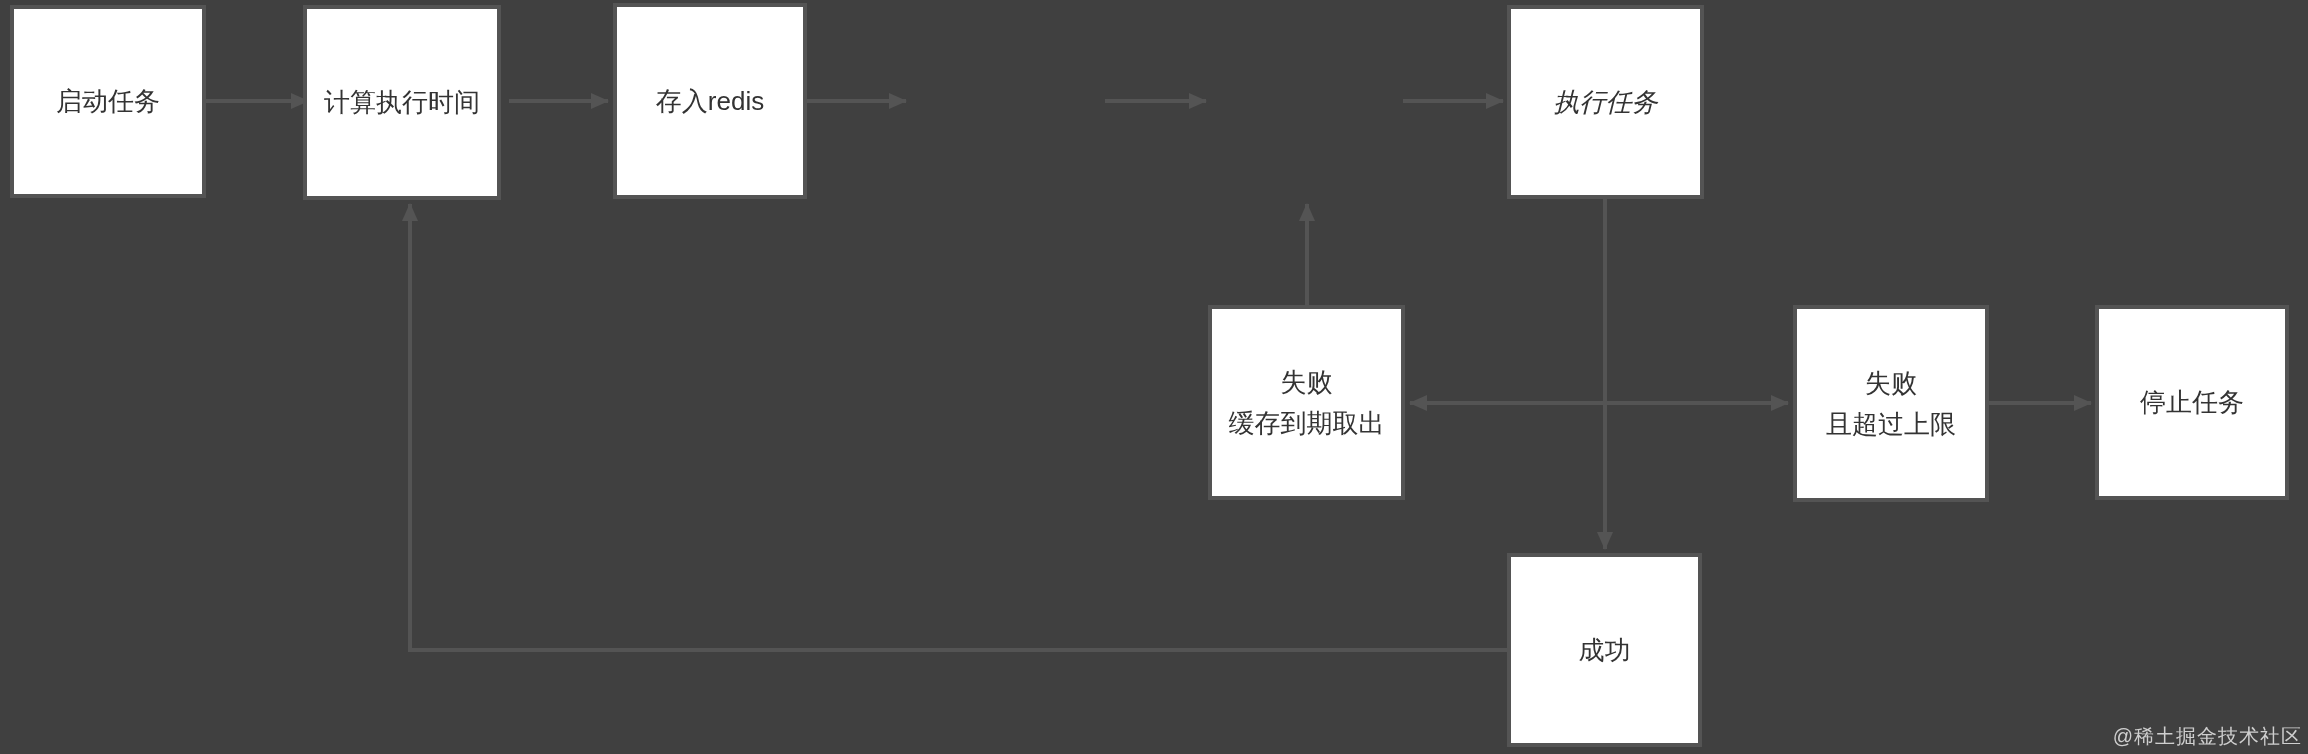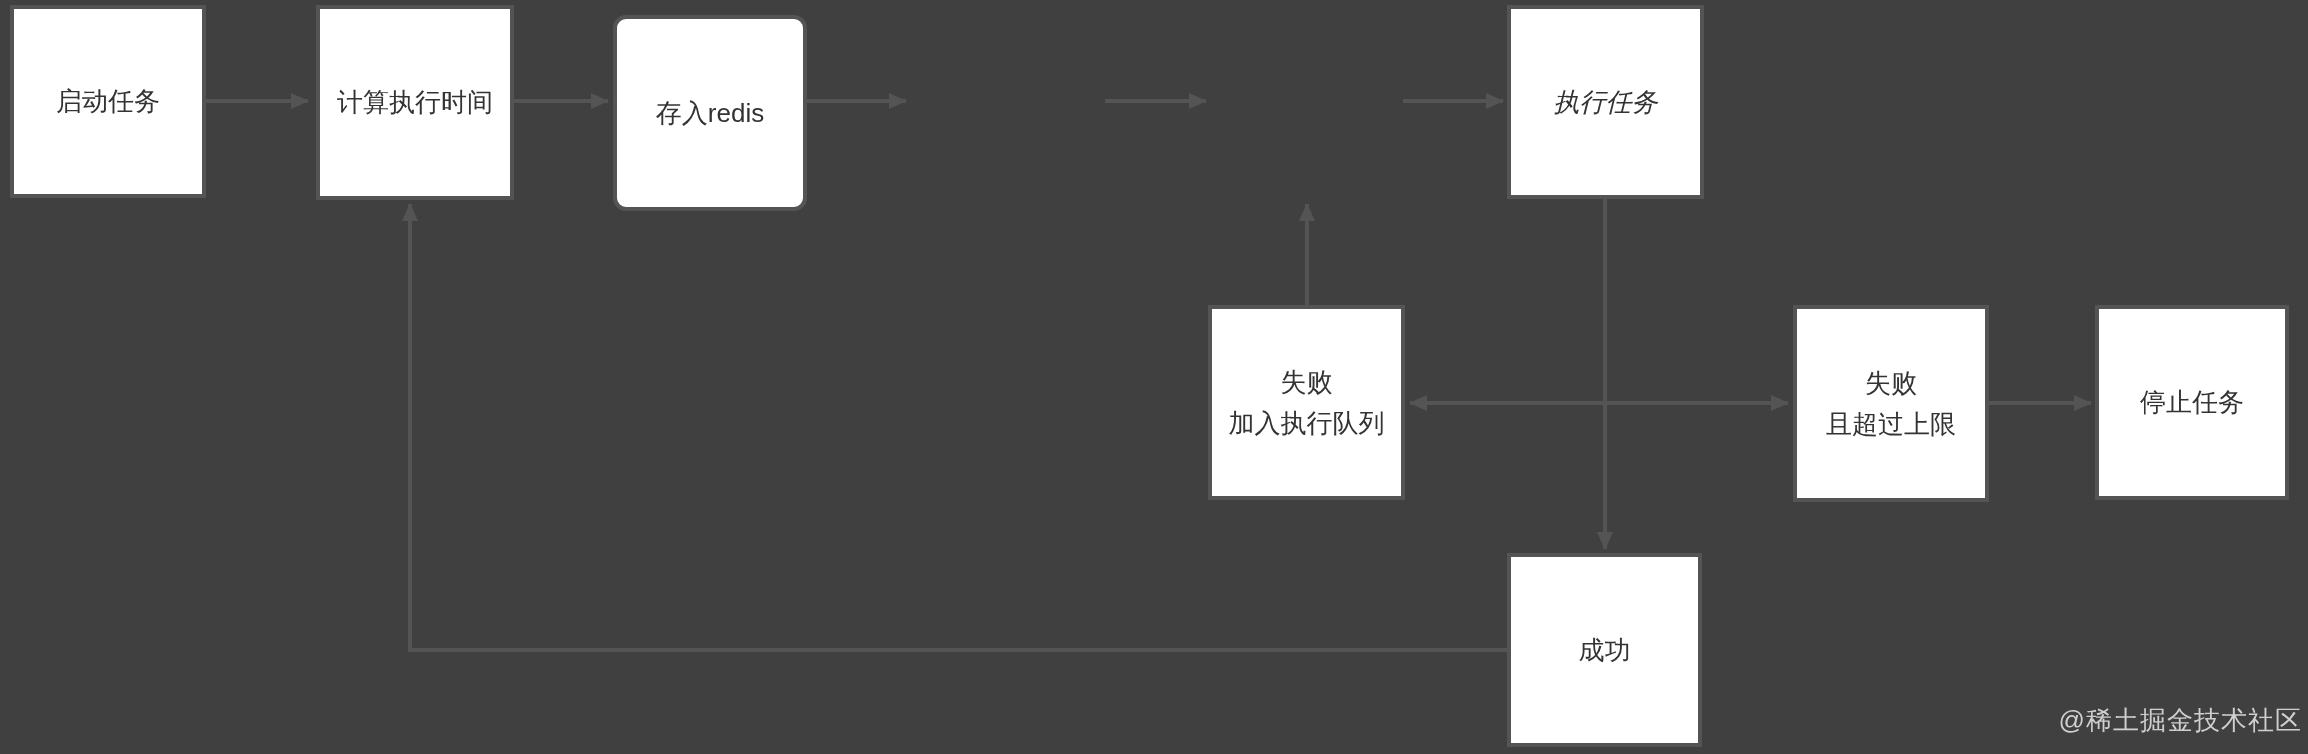--- a/index.html
+++ b/index.html
@@ -27,37 +27,37 @@
     align-items: center;
     justify-content: center;
     font-size: 26px;
     line-height: 1.55;
     color: #333333;
     text-align: center;
     white-space: nowrap;
   }
   
   .n-start        { left: 10px;   top: 5px;   width: 196px; height: 193px; }
-  .n-calc         { left: 316px;  top: 5px;   width: 198px; height: 195px; }
-  .n-redis        { left: 613px;  top: 15px;   width: 194px; height: 196px; border-radius: 13px; }
+  .n-calc         { left: 303px;  top: 5px;   width: 198px; height: 195px; }
+  .n-redis        { left: 613px;  top: 3px;   width: 194px; height: 196px; }
   .n-expire       { left: 910px;  top: 5px;   width: 195px; height: 196px; }
   .n-queue        { left: 1210px; top: 5px;   width: 193px; height: 195px; }
   .n-execute      { left: 1507px; top: 5px;   width: 197px; height: 194px; font-style: italic; }
   
   .n-fail-under   { left: 1208px; top: 305px; width: 197px; height: 195px; }
   .n-fail-over    { left: 1793px; top: 305px; width: 196px; height: 197px; }
   .n-stop         { left: 2095px; top: 305px; width: 194px; height: 195px; }
   
   .n-success      { left: 1507px; top: 553px; width: 195px; height: 194px; }
 
   .watermark {
     position: absolute;
     right: 6px;
-    bottom: 16px;
-    font-size: 26px;
+    bottom: 4px;
+    font-size: 20px;
     color: #cfcfcf;
     letter-spacing: 1px;
   }
 </style>
 </head>
 <body>
 
 <div id="canvas">
 
   <svg id="edges" viewBox="0 0 2308 754" xmlns="http://www.w3.org/2000/svg">
@@ -93,21 +93,21 @@
   </div>
 
 
 
   <div class="node n-execute">
     <span>执行任务</span>
   </div>
 
   <div class="node n-fail-under">
     <span>失败</span>
-    <span>加入执行队列</span>
+    <span>缓存到期取出</span>
   </div>
 
   <div class="node n-fail-over">
     <span>失败</span>
     <span>且超过上限</span>
   </div>
 
   <div class="node n-stop">
     <span>停止任务</span>
   </div>

